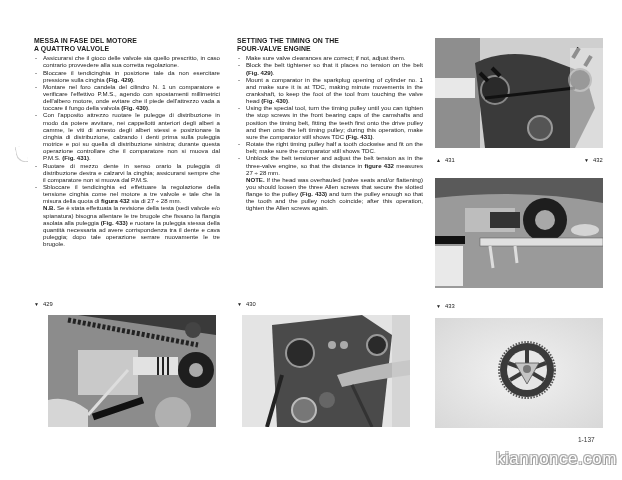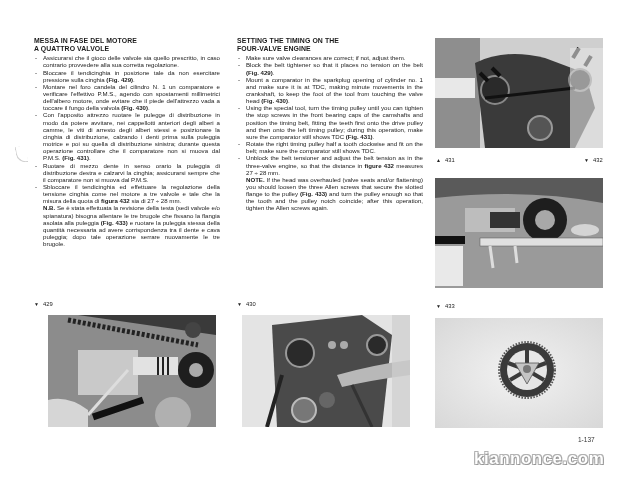--- a/index.html
+++ b/index.html
@@ -12,21 +12,21 @@
   ul.steps { list-style:none; margin:0; padding:0; }
   ul.steps li { position:relative; padding-left:9px; text-align:justify; }
   ul.steps li::before { content:"-"; position:absolute; left:1px; top:0; }
   .b { font-weight:bold; }
   .caption { position:absolute; font-size:5.8px; line-height:7px; color:#222; }
   .tri-down::before { content:"\25BC"; font-size:5px; margin-right:4px; }
   .tri-up::before { content:"\25B2"; font-size:5px; margin-right:4px; }
   .photo { position:absolute; overflow:hidden; }
   .photo svg { display:block; }
   .page-num { position:absolute; left:578px; top:436px; font-size:6.5px; color:#333; }
-  .watermark { position:absolute; left:474px; top:449px; font-size:17px; font-weight:bold;
+  .watermark { position:absolute; left:496px; top:449px; font-size:17px; font-weight:normal;
                color:#fff; letter-spacing:0.5px;
                text-shadow: 0 0 1px #8a8a8a, 1px 1px 0 #9a9a9a, -1px -1px 0 #b5b5b5, 1px -1px 0 #b5b5b5, -1px 1px 0 #b5b5b5; }
   .binding-mark { position:absolute; left:16px; top:146px; width:10px; height:16px;
                   border-left:1.5px solid #d0d0d0; border-bottom:1.5px solid #d0d0d0;
                   border-radius:0 0 0 10px; transform:rotate(-10deg); }
 </style>
 </head>
 <body>
 
 <div class="binding-mark"></div>

